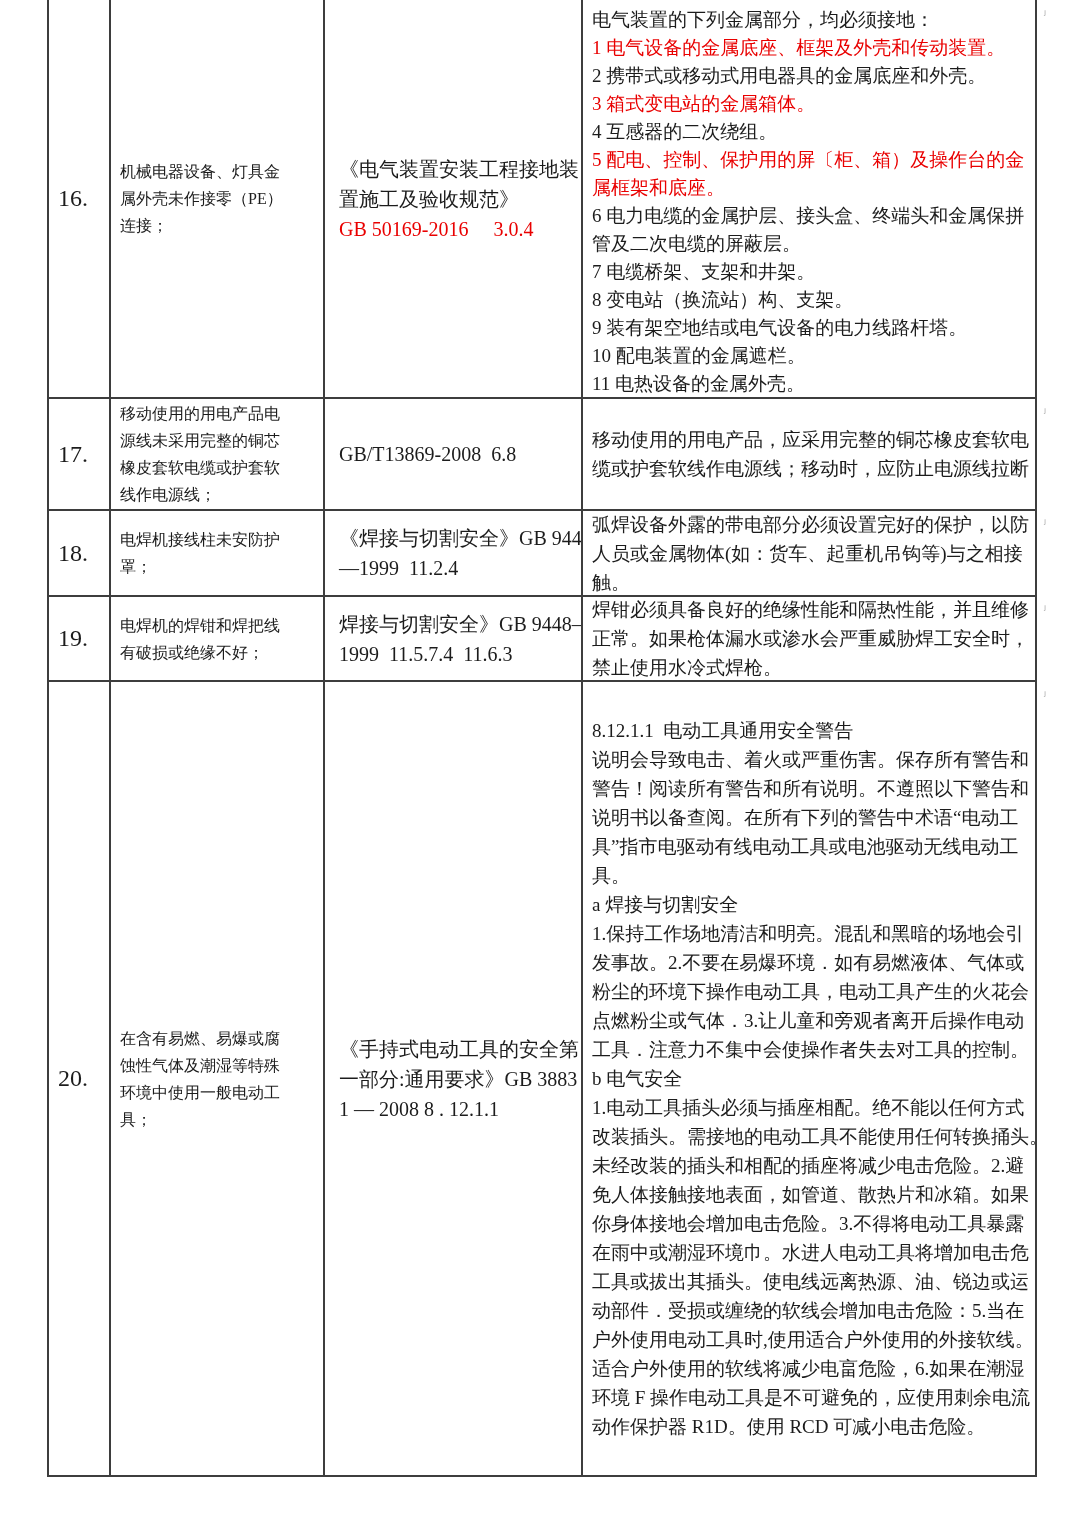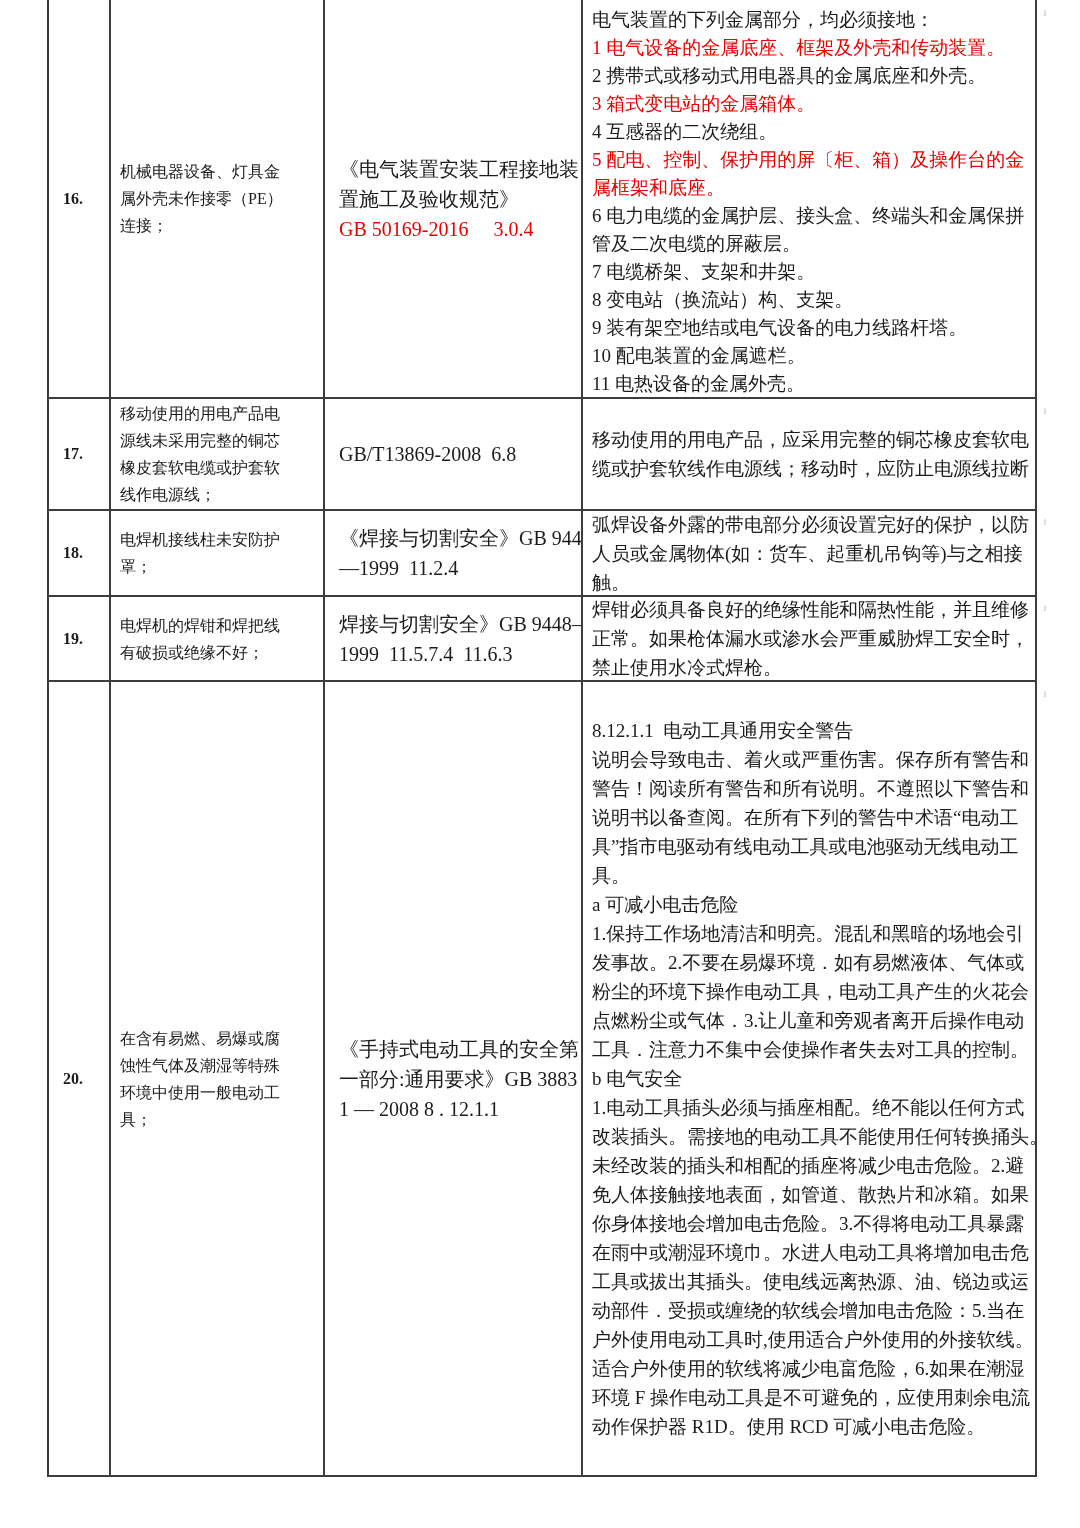--- a/index.html
+++ b/index.html
@@ -21,21 +21,21 @@
   .row { display:contents; }
   .cell {
     border-right:2px solid var(--line,#3d3d3d);
     border-bottom:2px solid var(--line,#3d3d3d);
     overflow:hidden;
     display:flex; flex-direction:column; justify-content:center;
   }
   .cell.first { border-left:2px solid var(--line,#3d3d3d); }
   .c-no {
     align-items:center; justify-content:center;
-    font-weight:bold; font-size:16px; padding-right:12px;
+    font-weight:normal; font-size:24px; padding-right:12px;
   }
   .c-problem { padding-left:9px; font-size:16px; }
   .c-problem .line { line-height:27px; }
   .c-standard { padding-left:14px; font-size:20px; }
   .c-standard .line { line-height:30px; }
   .c-req { padding-left:9px; font-size:19px; }
   .c-req .line { line-height:29px; }
   .row-16 .c-req { justify-content:flex-start; padding-top:6px; }
   .row-16 .c-req .line { line-height:28px; }
   .line { white-space:pre; }
@@ -157,21 +157,21 @@
           <div class="line">一部分:通用要求》GB 3883 .</div>
           <div class="line">1 — 2008 8 . 12.1.1</div>
         </div>
       <div class="cell c-req">
           <div class="line">8.12.1.1  电动工具通用安全警告</div>
           <div class="line">说明会导致电击、着火或严重伤害。保存所有警告和</div>
           <div class="line">警告！阅读所有警告和所有说明。不遵照以下警告和</div>
           <div class="line">说明书以备查阅。在所有下列的警告中术语“电动工</div>
           <div class="line">具”指市电驱动有线电动工具或电池驱动无线电动工</div>
           <div class="line">具。</div>
-          <div class="line">a 可减小电击危险</div>
+          <div class="line">a 焊接与切割安全</div>
           <div class="line">1.保持工作场地清洁和明亮。混乱和黑暗的场地会引</div>
           <div class="line">发事故。2.不要在易爆环境．如有易燃液体、气体或</div>
           <div class="line">粉尘的环境下操作电动工具，电动工具产生的火花会</div>
           <div class="line">点燃粉尘或气体．3.让儿童和旁观者离开后操作电动</div>
           <div class="line">工具．注意力不集中会使操作者失去对工具的控制。</div>
           <div class="line">b 电气安全</div>
           <div class="line">1.电动工具插头必须与插座相配。绝不能以任何方式</div>
           <div class="line">改装插头。需接地的电动工具不能使用任何转换捅头。</div>
           <div class="line">未经改装的插头和相配的插座将减少电击危险。2.避</div>
           <div class="line">免人体接触接地表面，如管道、散热片和冰箱。如果</div>

